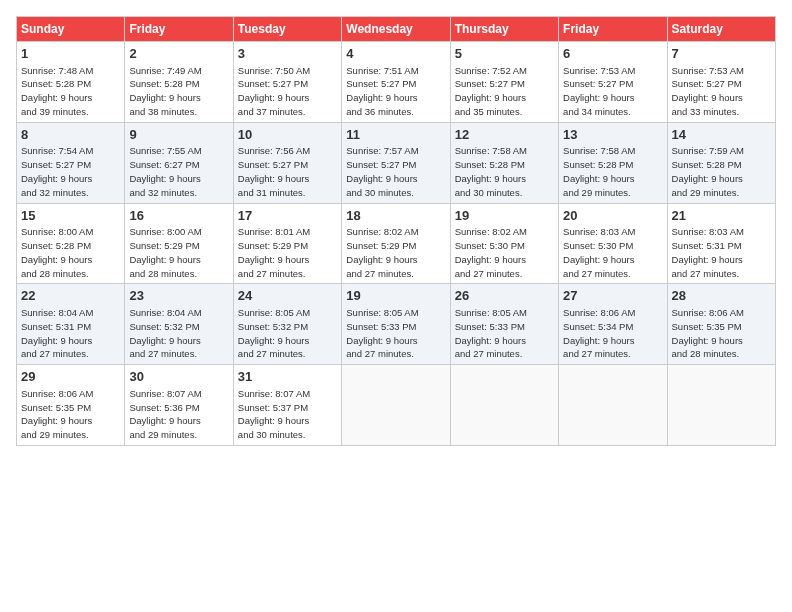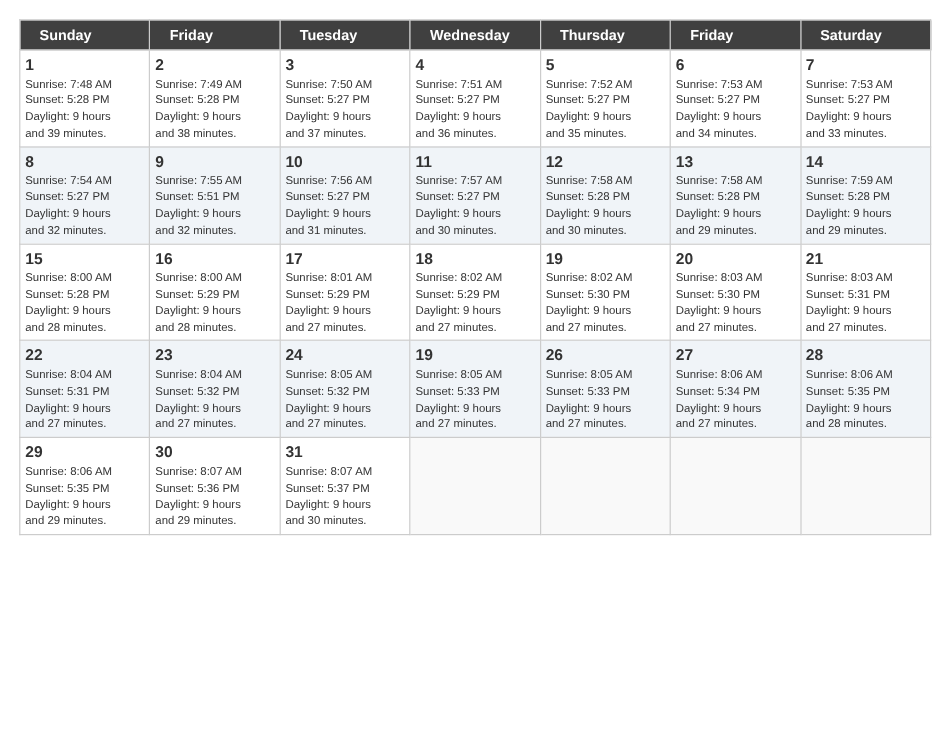--- a/index.html
+++ b/index.html
@@ -35,23 +35,23 @@
     .subtitle {
       font-size: 14px;
       color: #555;
     }
     table {
       width: 100%;
       border-collapse: collapse;
       font-size: 10px;
     }
     thead tr th {
-      background-color: #404040;
+      background-color: #ef4444;
       color: white;
-      padding: 5px 16px;
+      padding: 5px 4px;
       text-align: left;
       font-size: 12px;
       font-weight: bold;
       border: 1px solid #ccc;
     }
     tbody tr td {
       border: 1px solid #ccc;
       padding: 3px 4px;
       vertical-align: top;
       width: calc(100% / 7);
@@ -125,21 +125,21 @@
 Sunset: 5:27 PM
 Daylight: 9 hours
 and 33 minutes.</span></td>
         </tr>
         <tr>
           <td><span class="day-number">8</span><span class="day-info" style="white-space: pre-line;">Sunrise: 7:54 AM
 Sunset: 5:27 PM
 Daylight: 9 hours
 and 32 minutes.</span></td>
           <td><span class="day-number">9</span><span class="day-info" style="white-space: pre-line;">Sunrise: 7:55 AM
-Sunset: 5:51 PM
+Sunset: 6:27 PM
 Daylight: 9 hours
 and 32 minutes.</span></td>
           <td><span class="day-number">10</span><span class="day-info" style="white-space: pre-line;">Sunrise: 7:56 AM
 Sunset: 5:27 PM
 Daylight: 9 hours
 and 31 minutes.</span></td>
           <td><span class="day-number">11</span><span class="day-info" style="white-space: pre-line;">Sunrise: 7:57 AM
 Sunset: 5:27 PM
 Daylight: 9 hours
 and 30 minutes.</span></td>

